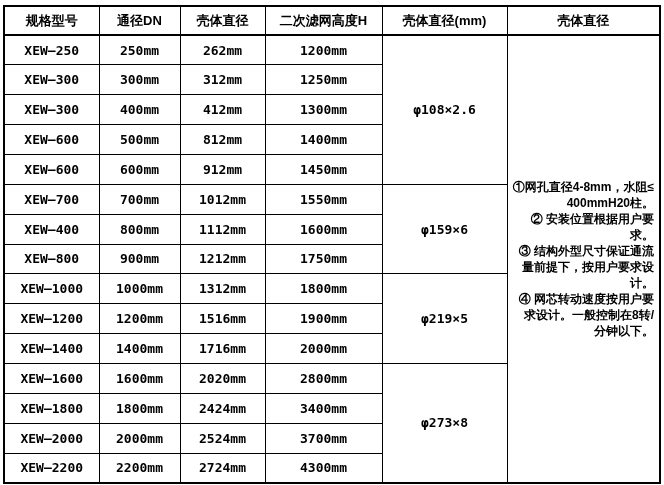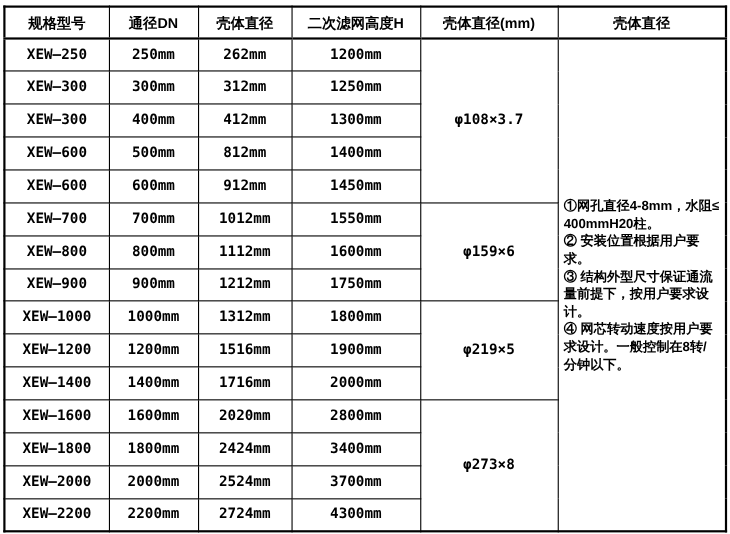--- a/index.html
+++ b/index.html
@@ -45,21 +45,21 @@
   }
   .spec td.notes {
     text-align: left;
     vertical-align: middle;
     padding: 2px 5px 2px 5px;
     font-family: "Liberation Sans", sans-serif;
     font-size: 12px;
     line-height: 16px;
     white-space: normal;
   }
-  .spec td.notes p { margin: 0; text-align: left; word-break: break-all; }
+  .spec td.notes p { margin: 0; text-align: right; word-break: break-all; }
 </style>
 </head>
 <body>
 
 <table class="spec">
   <colgroup>
     <col style="width:95px">
       <col style="width:81px">
       <col style="width:85px">
     <col style="width:117px">
@@ -75,21 +75,21 @@
       <th>壳体直径(mm)</th>
       <th>壳体直径</th>
     </tr>
   </thead>
   <tbody>
     <tr>
       <td>XEW—250</td>
       <td>250mm</td>
       <td>262mm</td>
       <td>1200mm</td>
-      <td class="drain" rowspan="5">φ108×3.7</td>
+      <td class="drain" rowspan="5">φ108×2.6</td>
       <td class="notes" rowspan="15">
         <p>①网孔直径4-8mm，水阻≤400mmH20柱。</p>
         <p>② 安装位置根据用户要求。</p>
         <p>③ 结构外型尺寸保证通流量前提下，按用户要求设计。</p>
         <p>④ 网芯转动速度按用户要求设计。一般控制在8转/分钟以下。</p>
       </td>
     </tr>
     <tr>
       <td>XEW—300</td>
       <td>300mm</td>
@@ -115,27 +115,27 @@
       <td>1450mm</td>
     </tr>
     <tr>
       <td>XEW—700</td>
       <td>700mm</td>
       <td>1012mm</td>
       <td>1550mm</td>
       <td class="drain" rowspan="3">φ159×6</td>
     </tr>
     <tr>
-      <td>XEW—800</td>
+      <td>XEW—400</td>
       <td>800mm</td>
       <td>1112mm</td>
       <td>1600mm</td>
     </tr>
     <tr>
-      <td>XEW—900</td>
+      <td>XEW—800</td>
       <td>900mm</td>
       <td>1212mm</td>
       <td>1750mm</td>
     </tr>
     <tr>
       <td>XEW—1000</td>
       <td>1000mm</td>
       <td>1312mm</td>
       <td>1800mm</td>
       <td class="drain" rowspan="3">φ219×5</td>

